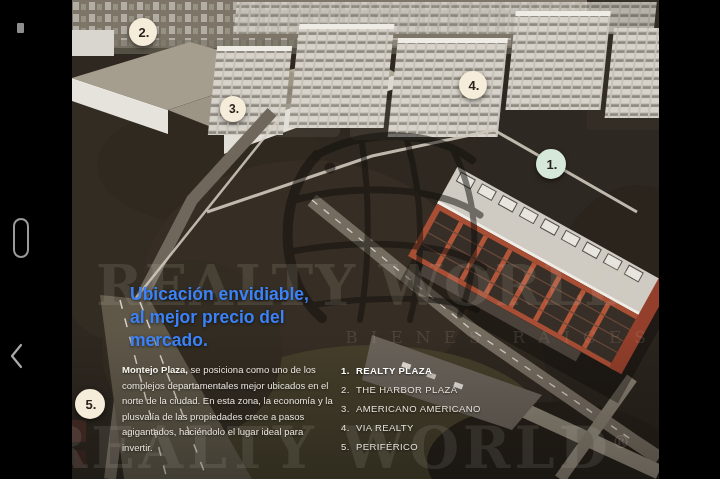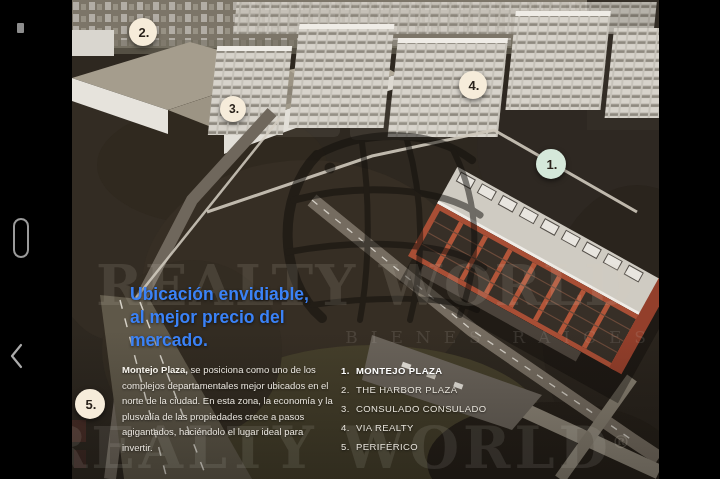--- a/index.html
+++ b/index.html
@@ -197,29 +197,29 @@
 
   <div class="headline">Ubicación envidiable,
 al mejor precio del
 mercado.</div>
 
   <div class="description"><b>Montejo Plaza,</b><span> se posiciona como uno de los complejos departamentales mejor ubicados en el norte de la ciudad. En esta zona, la economía y la plusvalía de las propiedades crece a pasos agigantados, haciéndolo el lugar ideal para invertir.</span></div>
 
   <div class="legend">
     <div class="legend-row first">
       <span class="num">1.</span>
-      <span>MONTEJO PLAZA</span>
+      <span>REALTY PLAZA</span>
     </div>
     <div class="legend-row">
       <span class="num">2.</span>
       <span>THE HARBOR PLAZA</span>
     </div>
     <div class="legend-row">
       <span class="num">3.</span>
-      <span>CONSULADO CONSULADO</span>
+      <span>AMERICANO AMERICANO</span>
     </div>
     <div class="legend-row">
       <span class="num">4.</span>
       <span>VIA REALTY</span>
     </div>
     <div class="legend-row">
       <span class="num">5.</span>
       <span>PERIFÉRICO</span>
     </div>
   </div>

